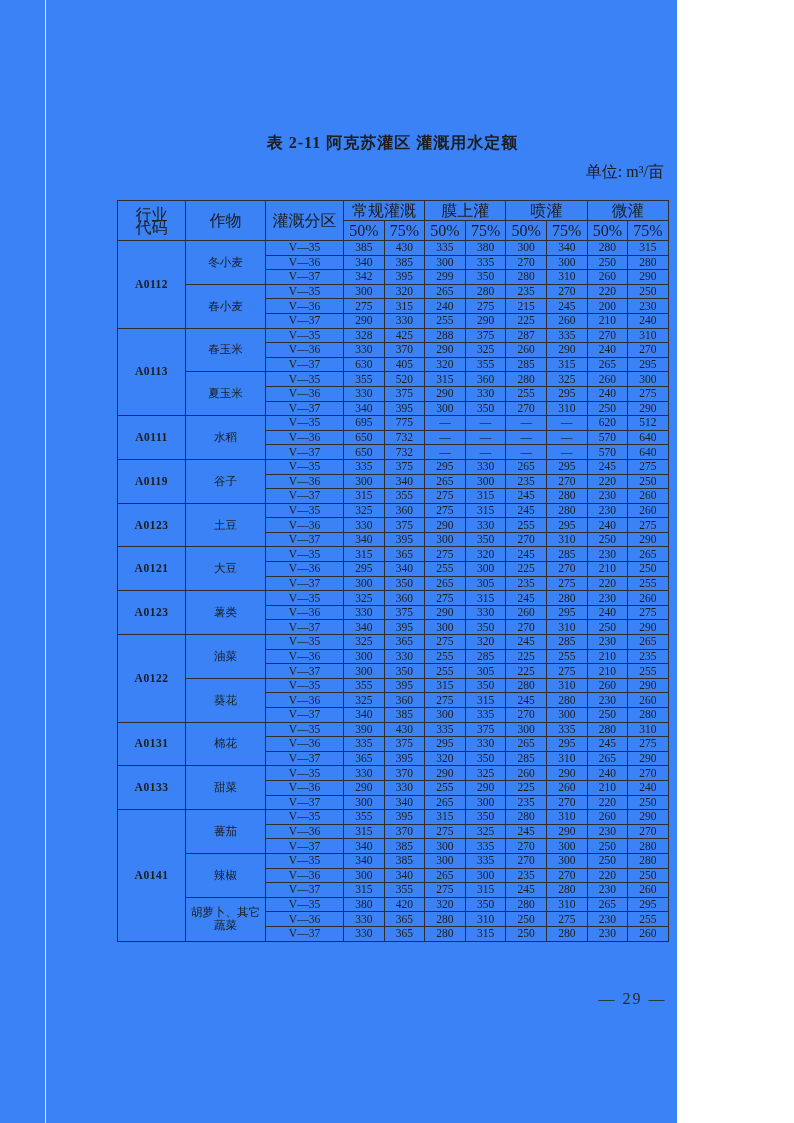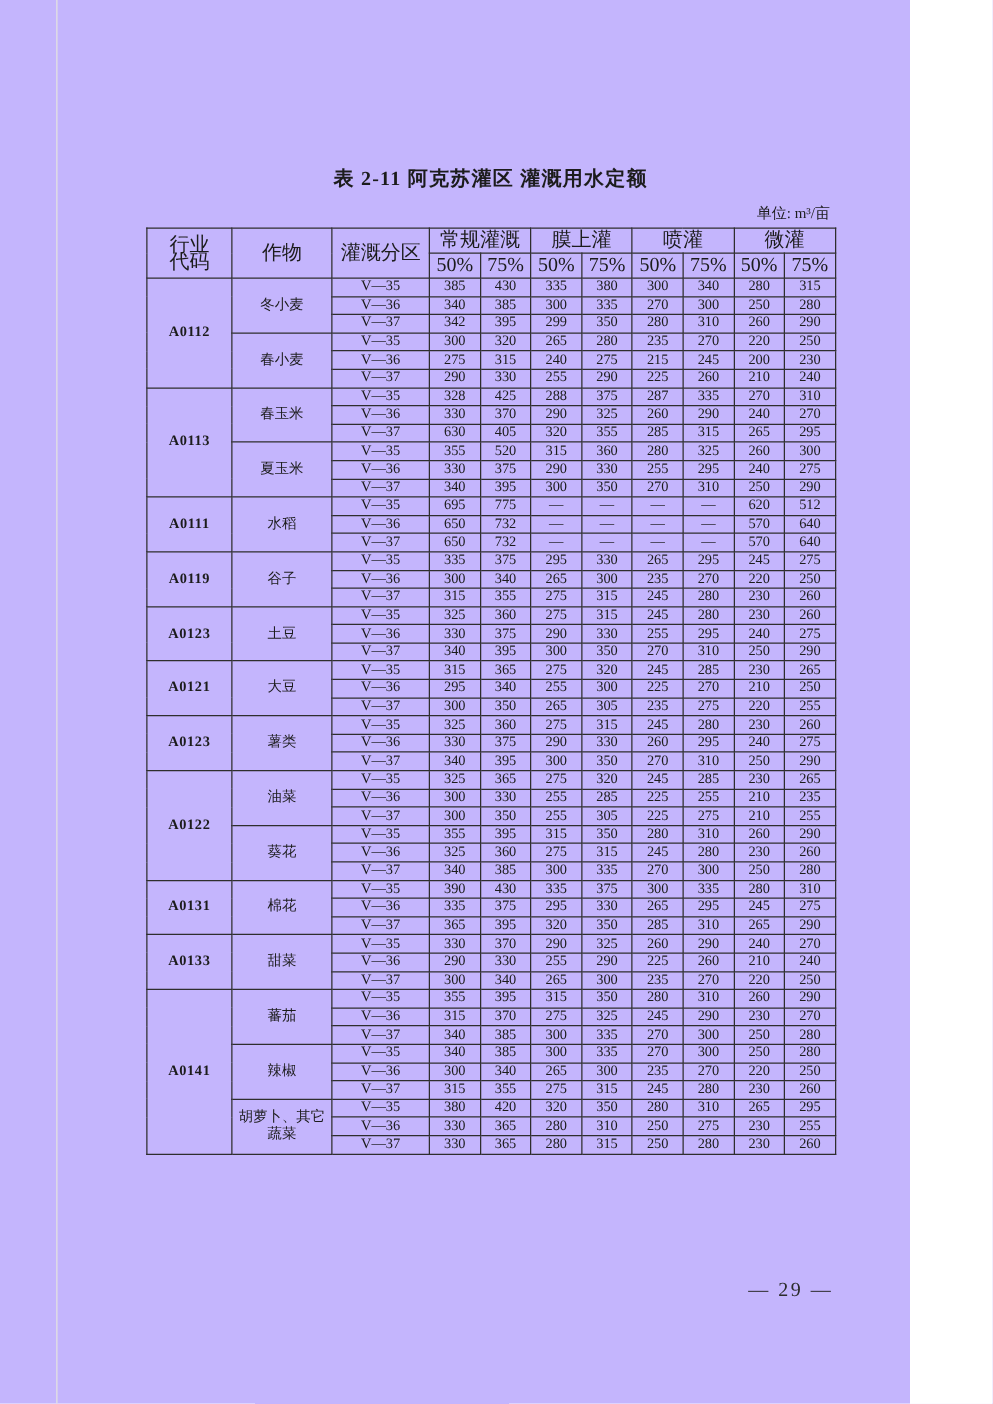--- a/index.html
+++ b/index.html
@@ -1,21 +1,21 @@
 <!DOCTYPE html>
 <html><head>
 <meta charset="utf-8">
 <style>
   * { margin: 0; padding: 0; box-sizing: border-box; }
   html, body { background: #ffffff; }
   .page {
     position: relative;
-    width: 728px;
+    width: 677px;
     height: 1123px;
-    background: #c4b5fd;
+    background: #3b82f6;
     font-family: "Liberation Serif", "DejaVu Serif", serif;
     color: #1c1c1c;
     overflow: hidden;
   }
   .scan-edge {
     position: absolute;
     left: 45px; top: 0;
     width: 1px; height: 100%;
     background: #e4e4e0;
   }
@@ -27,23 +27,23 @@
   }
   .doc-title {
     text-align: center;
     font-size: 16px;
     font-weight: bold;
     letter-spacing: 1px;
     margin-bottom: 8px;
   }
   .unit-label {
     text-align: right;
-    font-size: 12px;
+    font-size: 16px;
     padding-right: 4px;
-    margin-bottom: 3px;
+    margin-bottom: 17px;
   }
   table.quota {
     border-collapse: collapse;
     table-layout: fixed;
     width: 551px;
     border: 1.5px solid #2a2a2a;
   }
   table.quota th, table.quota td {
     border: 1px solid #2e2e2e;
     text-align: center;
@@ -63,21 +63,21 @@
     height: 14.6px;
     line-height: 13px;
   }
   td.code-cell  { font-size: 11.5px; letter-spacing: 0.5px; font-weight: bold; }
   td.crop-cell  { font-size: 12px; line-height: 14px; }
   td.zone-cell  { font-size: 11.5px; font-family: Liberation Serif, serif; }
   td.value-cell { font-size: 11.5px; }
   .page-number {
     position: absolute;
     left: 585px;
-    top: 1024px;
+    top: 990px;
     width: 95px;
     text-align: center;
     font-size: 16px;
     letter-spacing: 2px;
     color: #2b2b2b;
   }
   col.c-code { width: 68px; }
   col.c-crop { width: 80px; }
   col.c-zone { width: 78px; }
   col.c-val  { width: 40.6px; }

